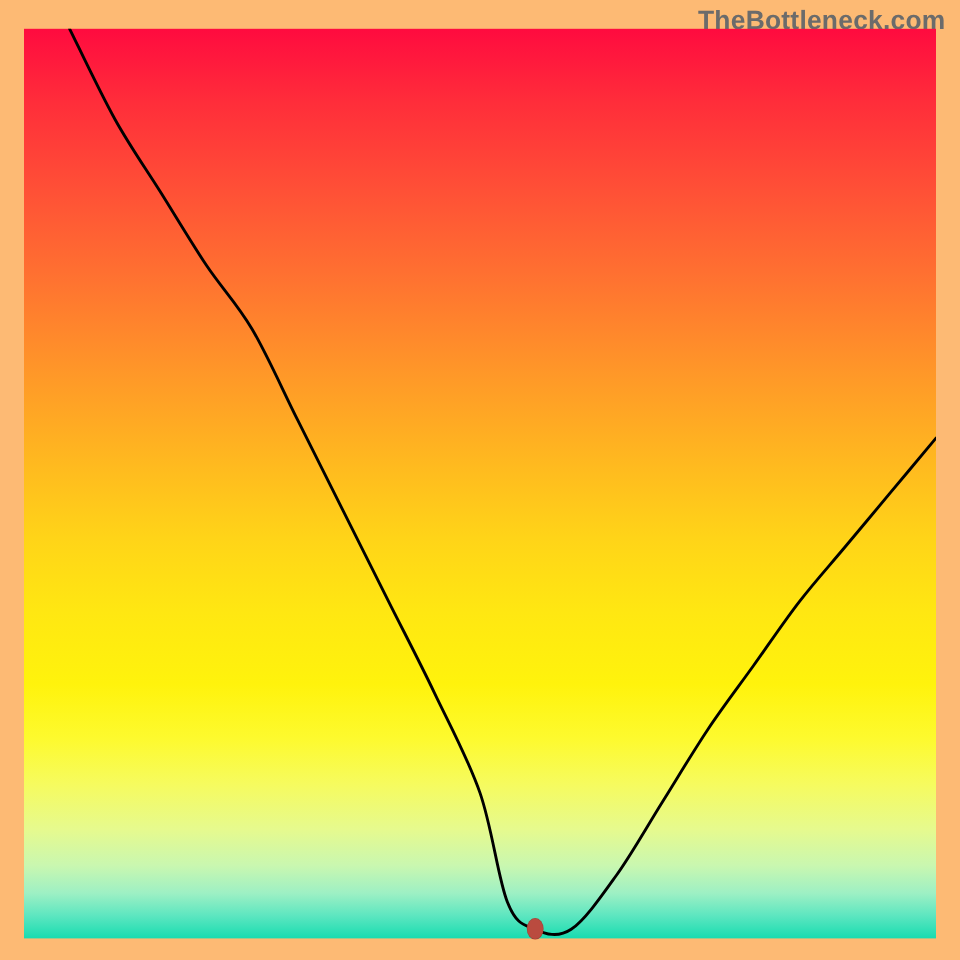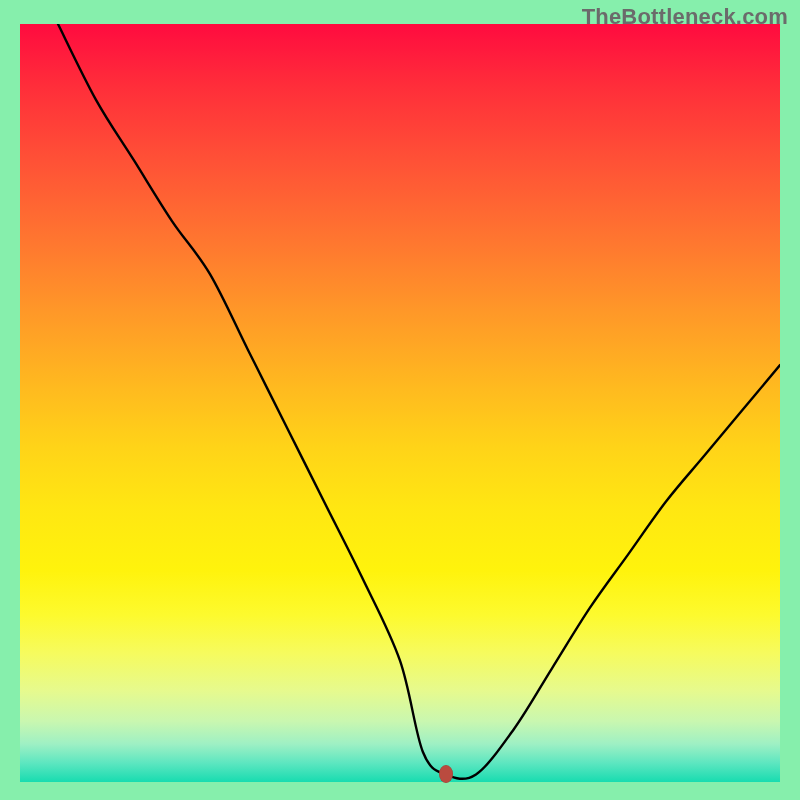--- a/index.html
+++ b/index.html
@@ -1,17 +1,17 @@
 <!DOCTYPE html>
 <html><head>
 <meta charset="utf-8">
 <style>
   * { margin: 0; padding: 0; box-sizing: border-box; }
   html, body { width: 800px; height: 800px; overflow: hidden; background: #000; font-family: Arial, Helvetica, sans-serif; }
-  .frame { position: relative; width: 800px; height: 800px; background: #86efac; }
+  .frame { position: relative; width: 800px; height: 800px; background: #fdba74; }
   .watermark { position: absolute; top: 4px; right: 12px; color: #6b6b6b; font-size: 22px; font-weight: 600; letter-spacing: 0.2px; }
   .plot { position: absolute; left: 20px; top: 24px; width: 760px; height: 758px; }
   .gradient { position: absolute; inset: 0; background: linear-gradient(to bottom,
       #ff0b3f 0%,
       #ff2d3a 8%,
       #ff5136 18%,
       #ff7430 28%,
       #ff9828 38%,
       #ffba1f 48%,
       #ffd418 56%,

